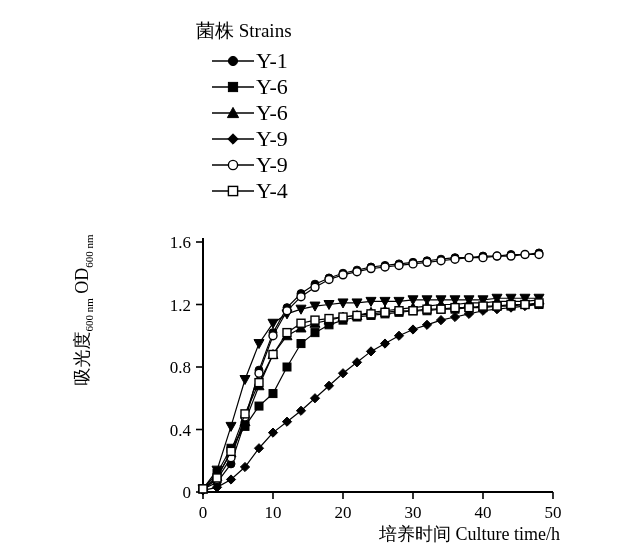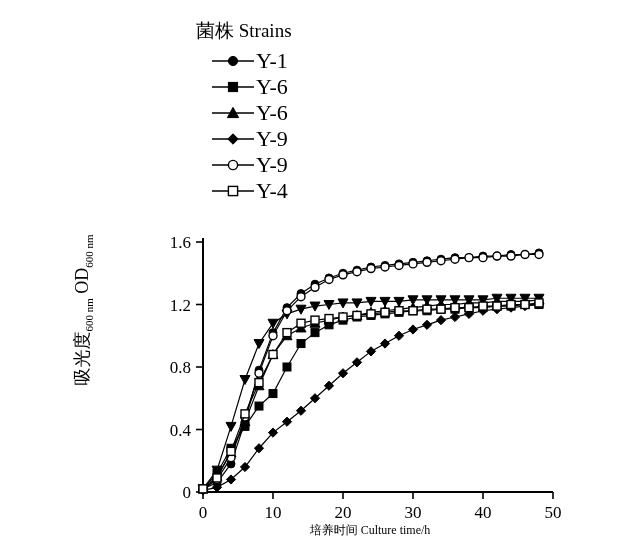--- a/index.html
+++ b/index.html
@@ -68,22 +68,22 @@
     transform: rotate(-90deg);
     transform-origin: 130px 0px;
     font-size: 18px;
     white-space: nowrap;
   }
   #xlabel {
     position: absolute;
     left: 180px;
     top: 512px;
     width: 380px;
-    text-align: center;
-    font-size: 12px;
+    text-align: right;
+    font-size: 18px;
     white-space: nowrap;
   }
   .sub {
     font-size: 11px;
     vertical-align: sub;
   }
 </style>
 </head>
 <body>
 

